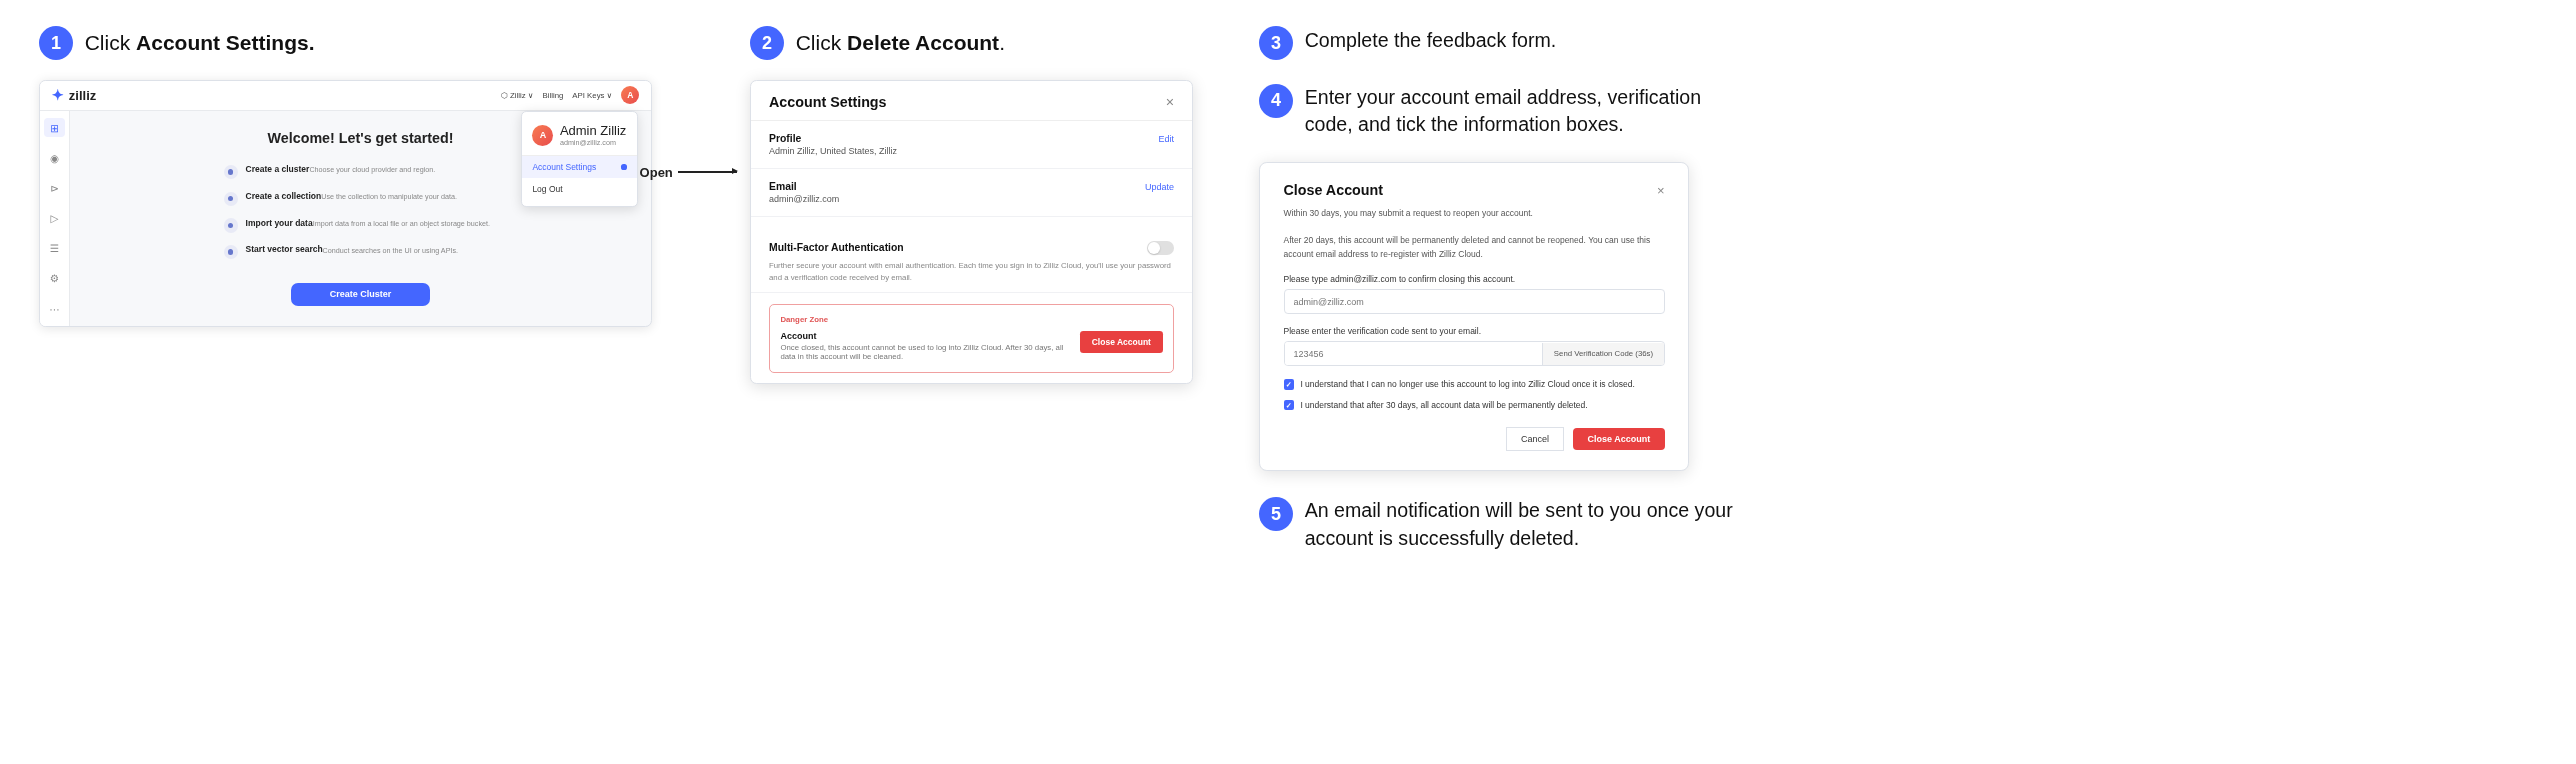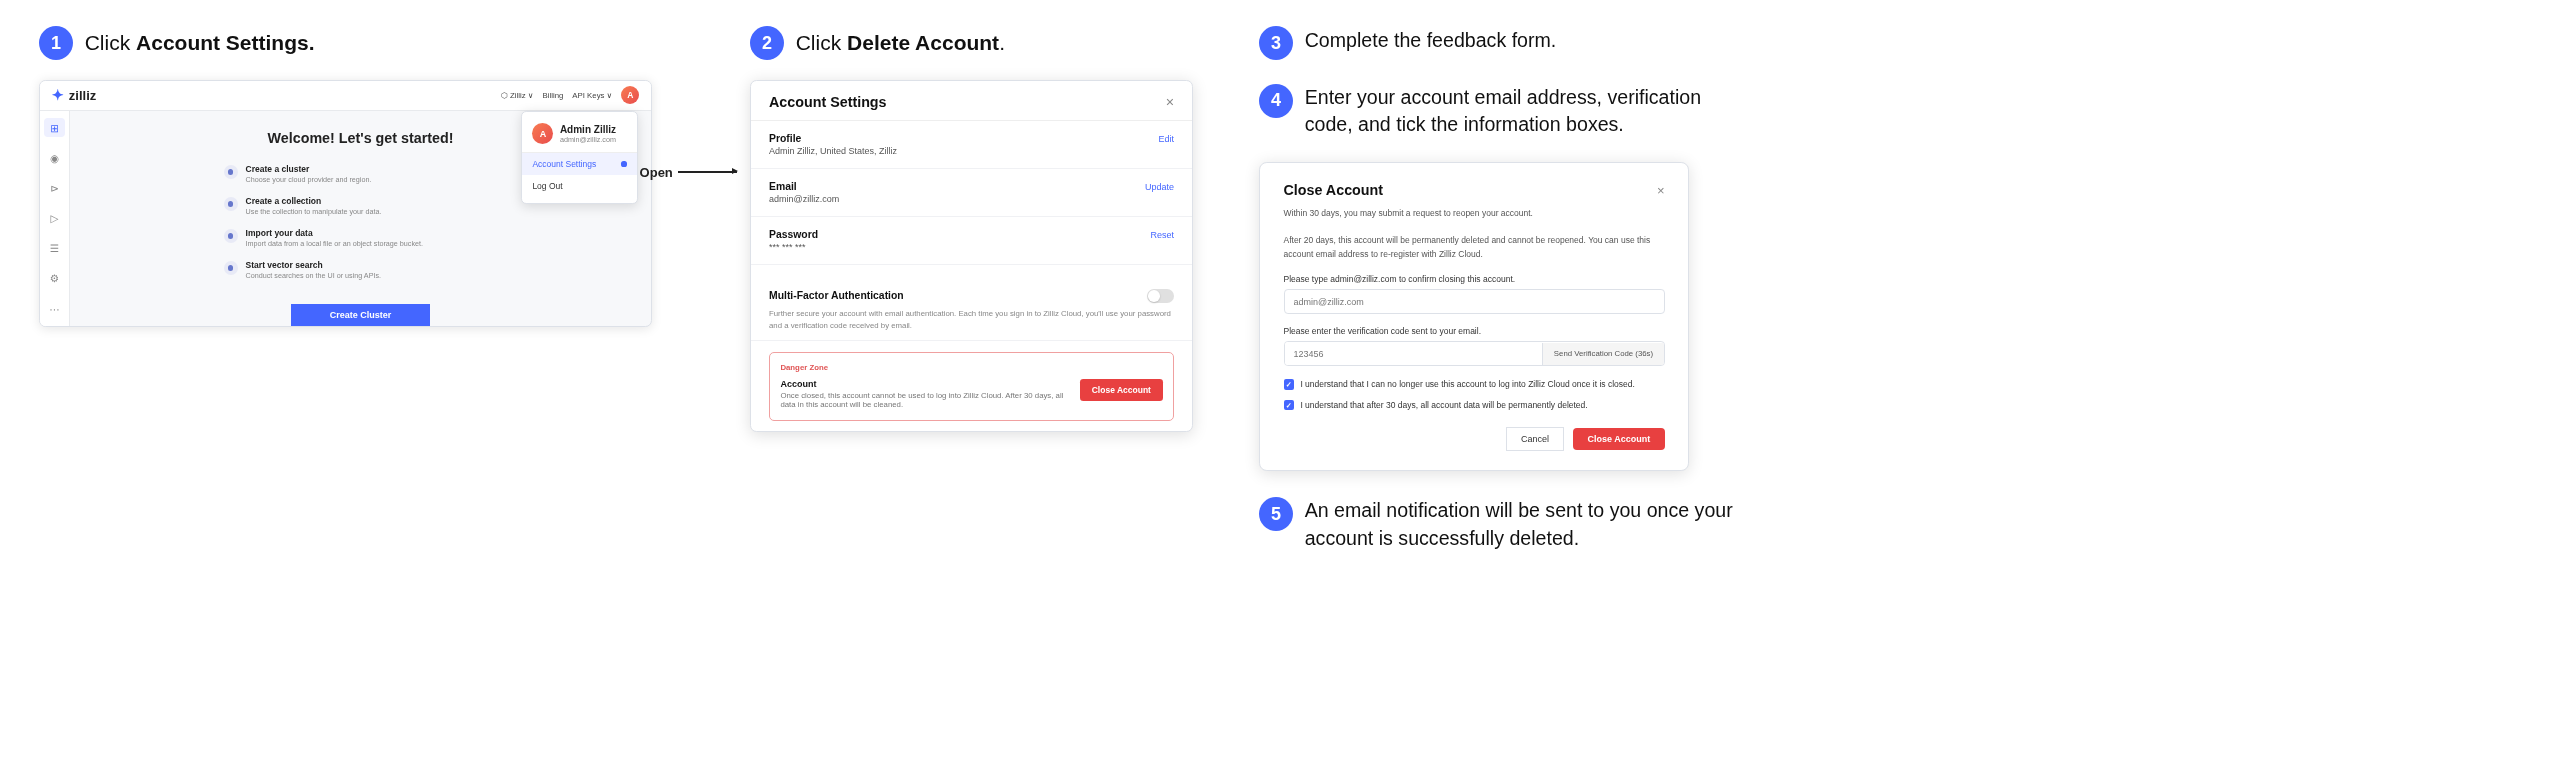--- a/index.html
+++ b/index.html
@@ -197,39 +197,39 @@
     .steps-list li .step-icon::after {
       content: '';
       width: 5.2px;
       height: 5.2px;
       border-radius: 50%;
       background: #6677cc;
     }
 
     .step-text-block {
       display: flex;
-      flex-direction: column;
+      flex-direction: row;
     }
     .step-text-block .stl {
       font-size: 8.5px;
       font-weight: 600;
       color: #222;
     }
     .step-text-block .std {
       font-size: 7.2px;
       color: #888;
       margin-top: 1.3px;
     }
 
     .create-cluster-btn {
       margin-top: 11.7px;
       background: #4466ff;
       color: #fff;
       border: none;
-      border-radius: 0;
+      border-radius: 7px;
       padding: 6.5px 39px;
       font-size: 9px;
       font-weight: 600;
       cursor: pointer;
     }
 
     
     .dropdown-overlay {
       position: absolute;
       top: 30px;
@@ -260,22 +260,22 @@
       justify-content: center;
       color: #fff;
       font-size: 9px;
       font-weight: 600;
     }
     .dropdown-user-info {
       display: flex;
       flex-direction: column;
     }
     .dropdown-user-name {
-      font-size: 10px;
-      font-weight: 700;
+      font-size: 13px;
+      font-weight: 400;
       color: #222;
     }
     .dropdown-user-email {
       font-size: 7.2px;
       color: #888;
     }
 
     .dropdown-item {
       padding: 5.9px 10.4px;
       font-size: 8.5px;
@@ -773,27 +773,20 @@
     </div>
 
     <div class="modal-row">
       <div>
         <div class="modal-row-label">Email</div>
         <div class="modal-row-value">admin@zilliz.com</div>
       </div>
       <span class="modal-row-action">Update</span>
     </div>
 
-    <div class="modal-row">
-      <div>
-        <div class="modal-row-label">Password</div>
-        <div class="modal-row-value">*** *** ***</div>
-      </div>
-      <span class="modal-row-action">Reset</span>
-    </div>
 
     <div class="mfa-row">
       <div class="mfa-header">
         <span class="mfa-title">Multi-Factor Authentication</span>
         <div class="toggle-switch"></div>
       </div>
       <div class="mfa-desc">Further secure your account with email authentication. Each time you sign in to Zilliz Cloud, you'll use your password and a verification code received by email.</div>
     </div>
 
     <div class="danger-zone">

